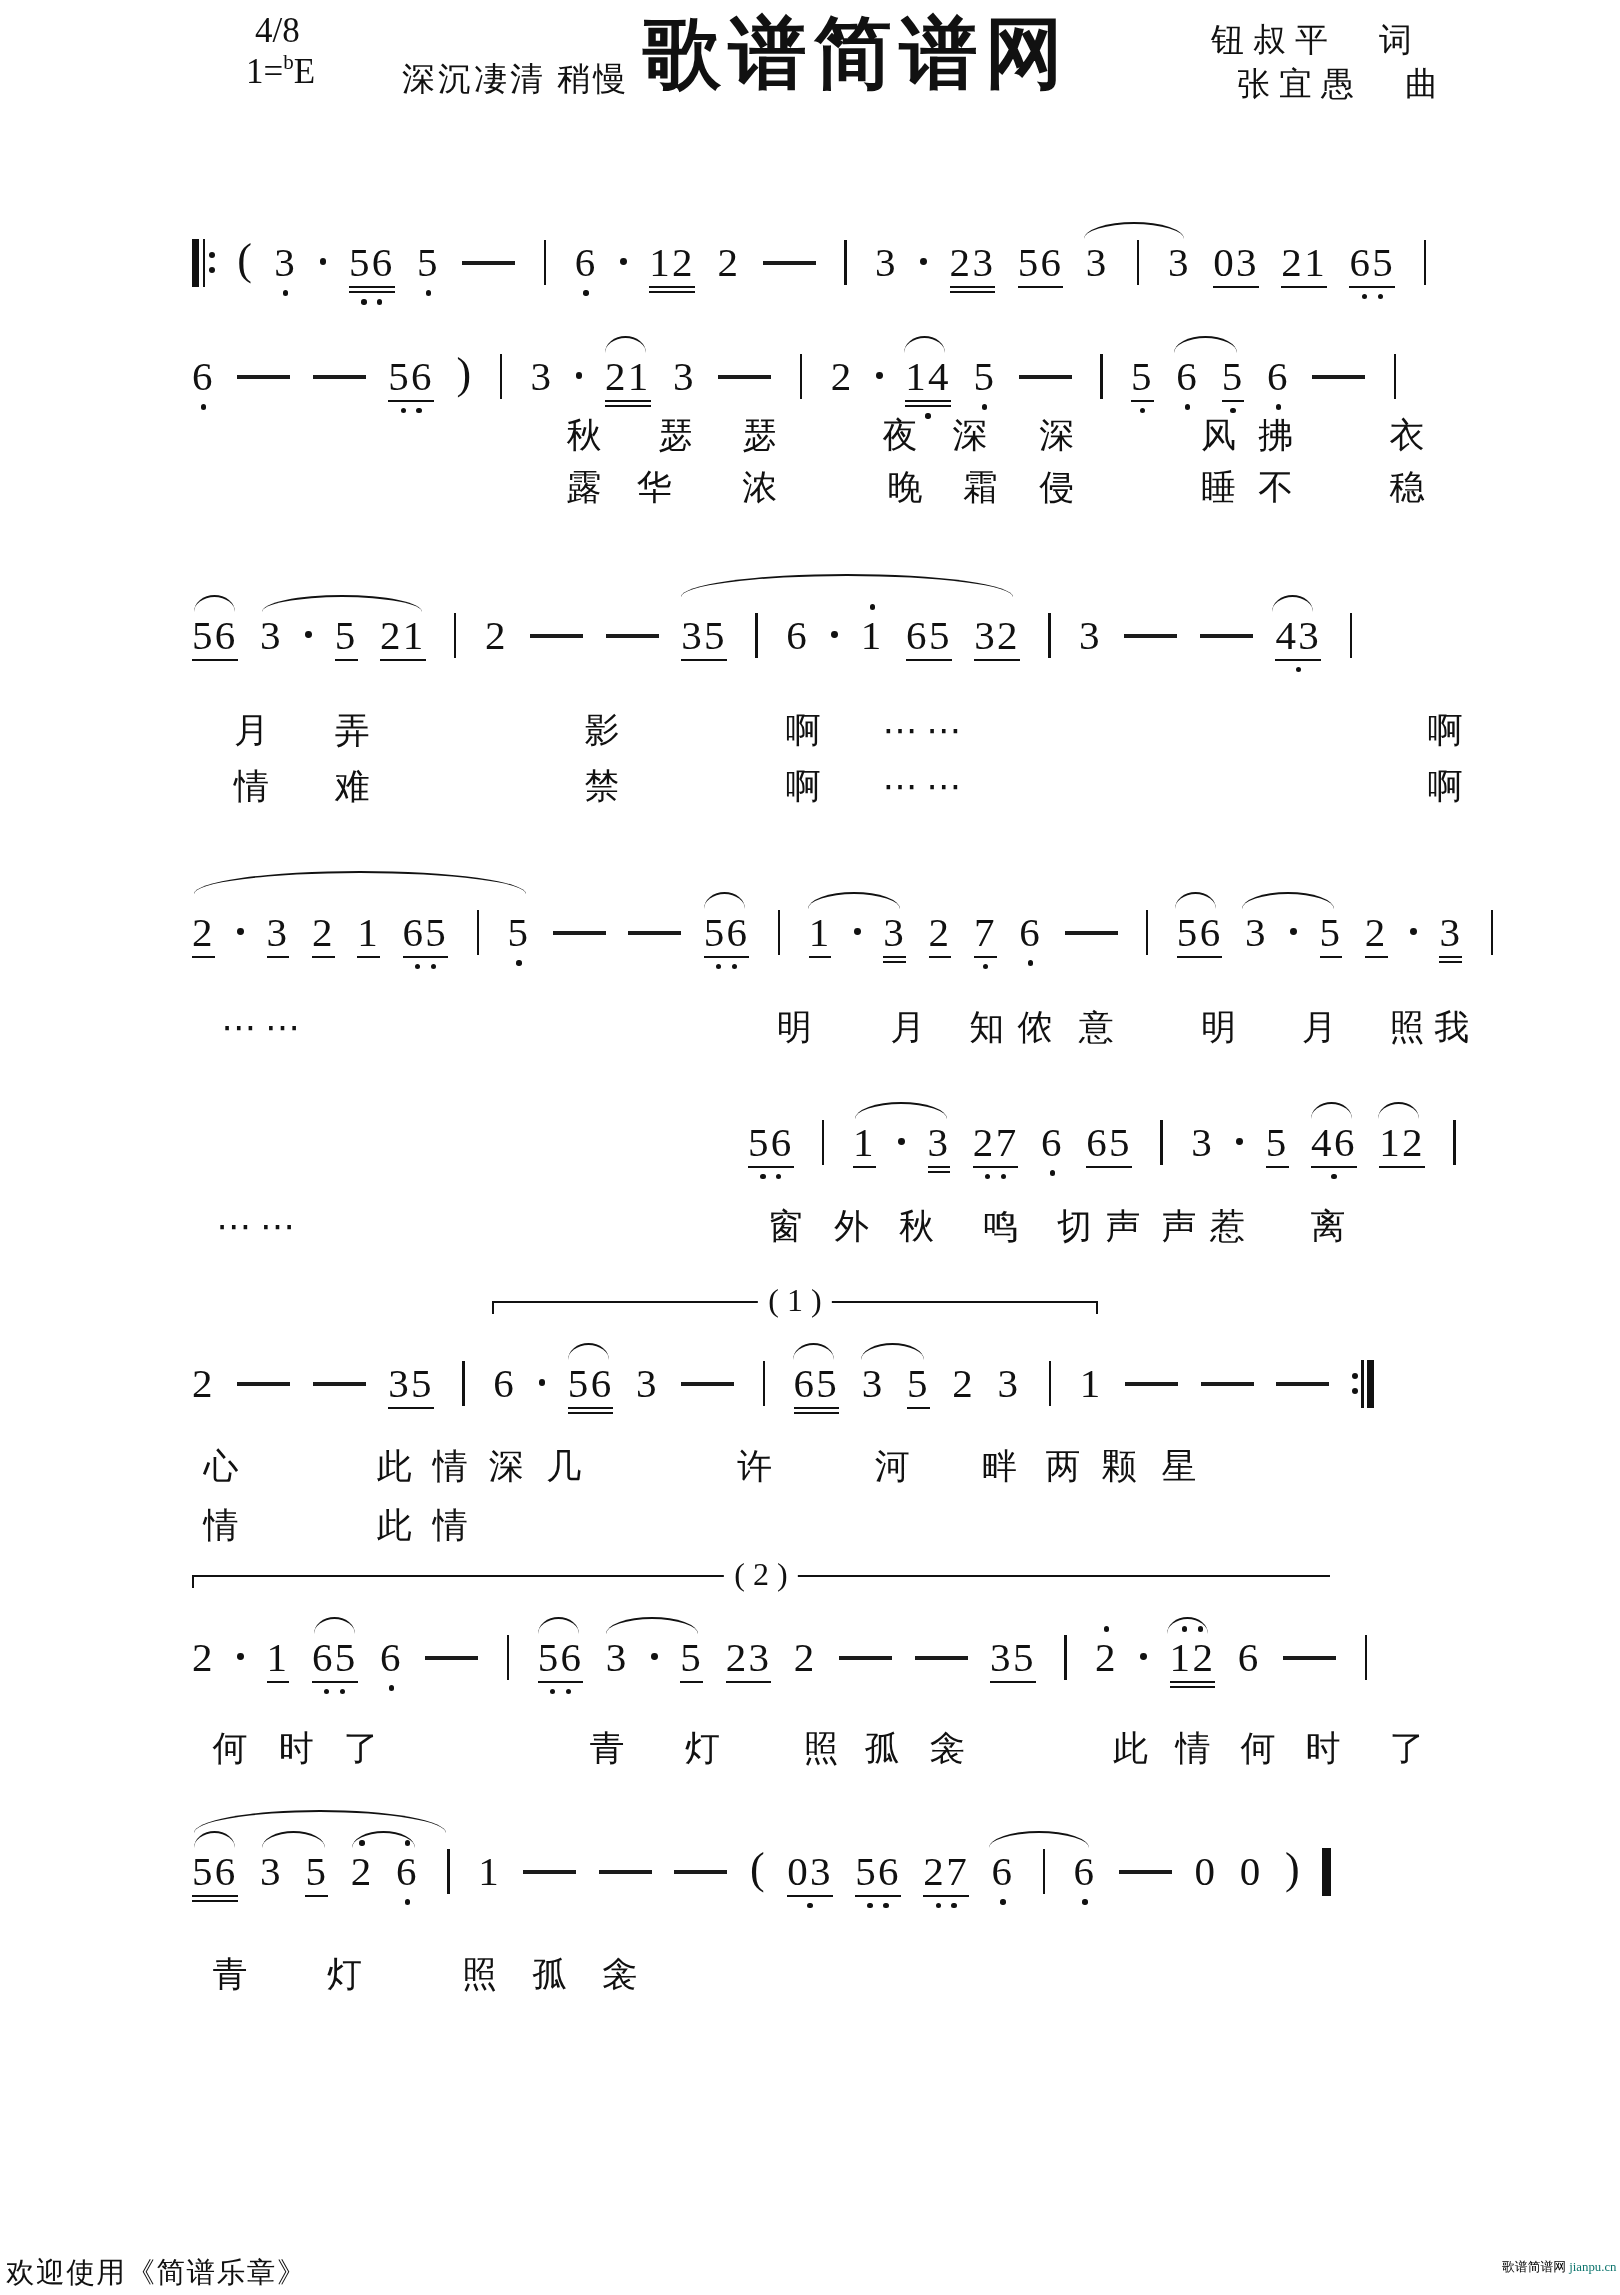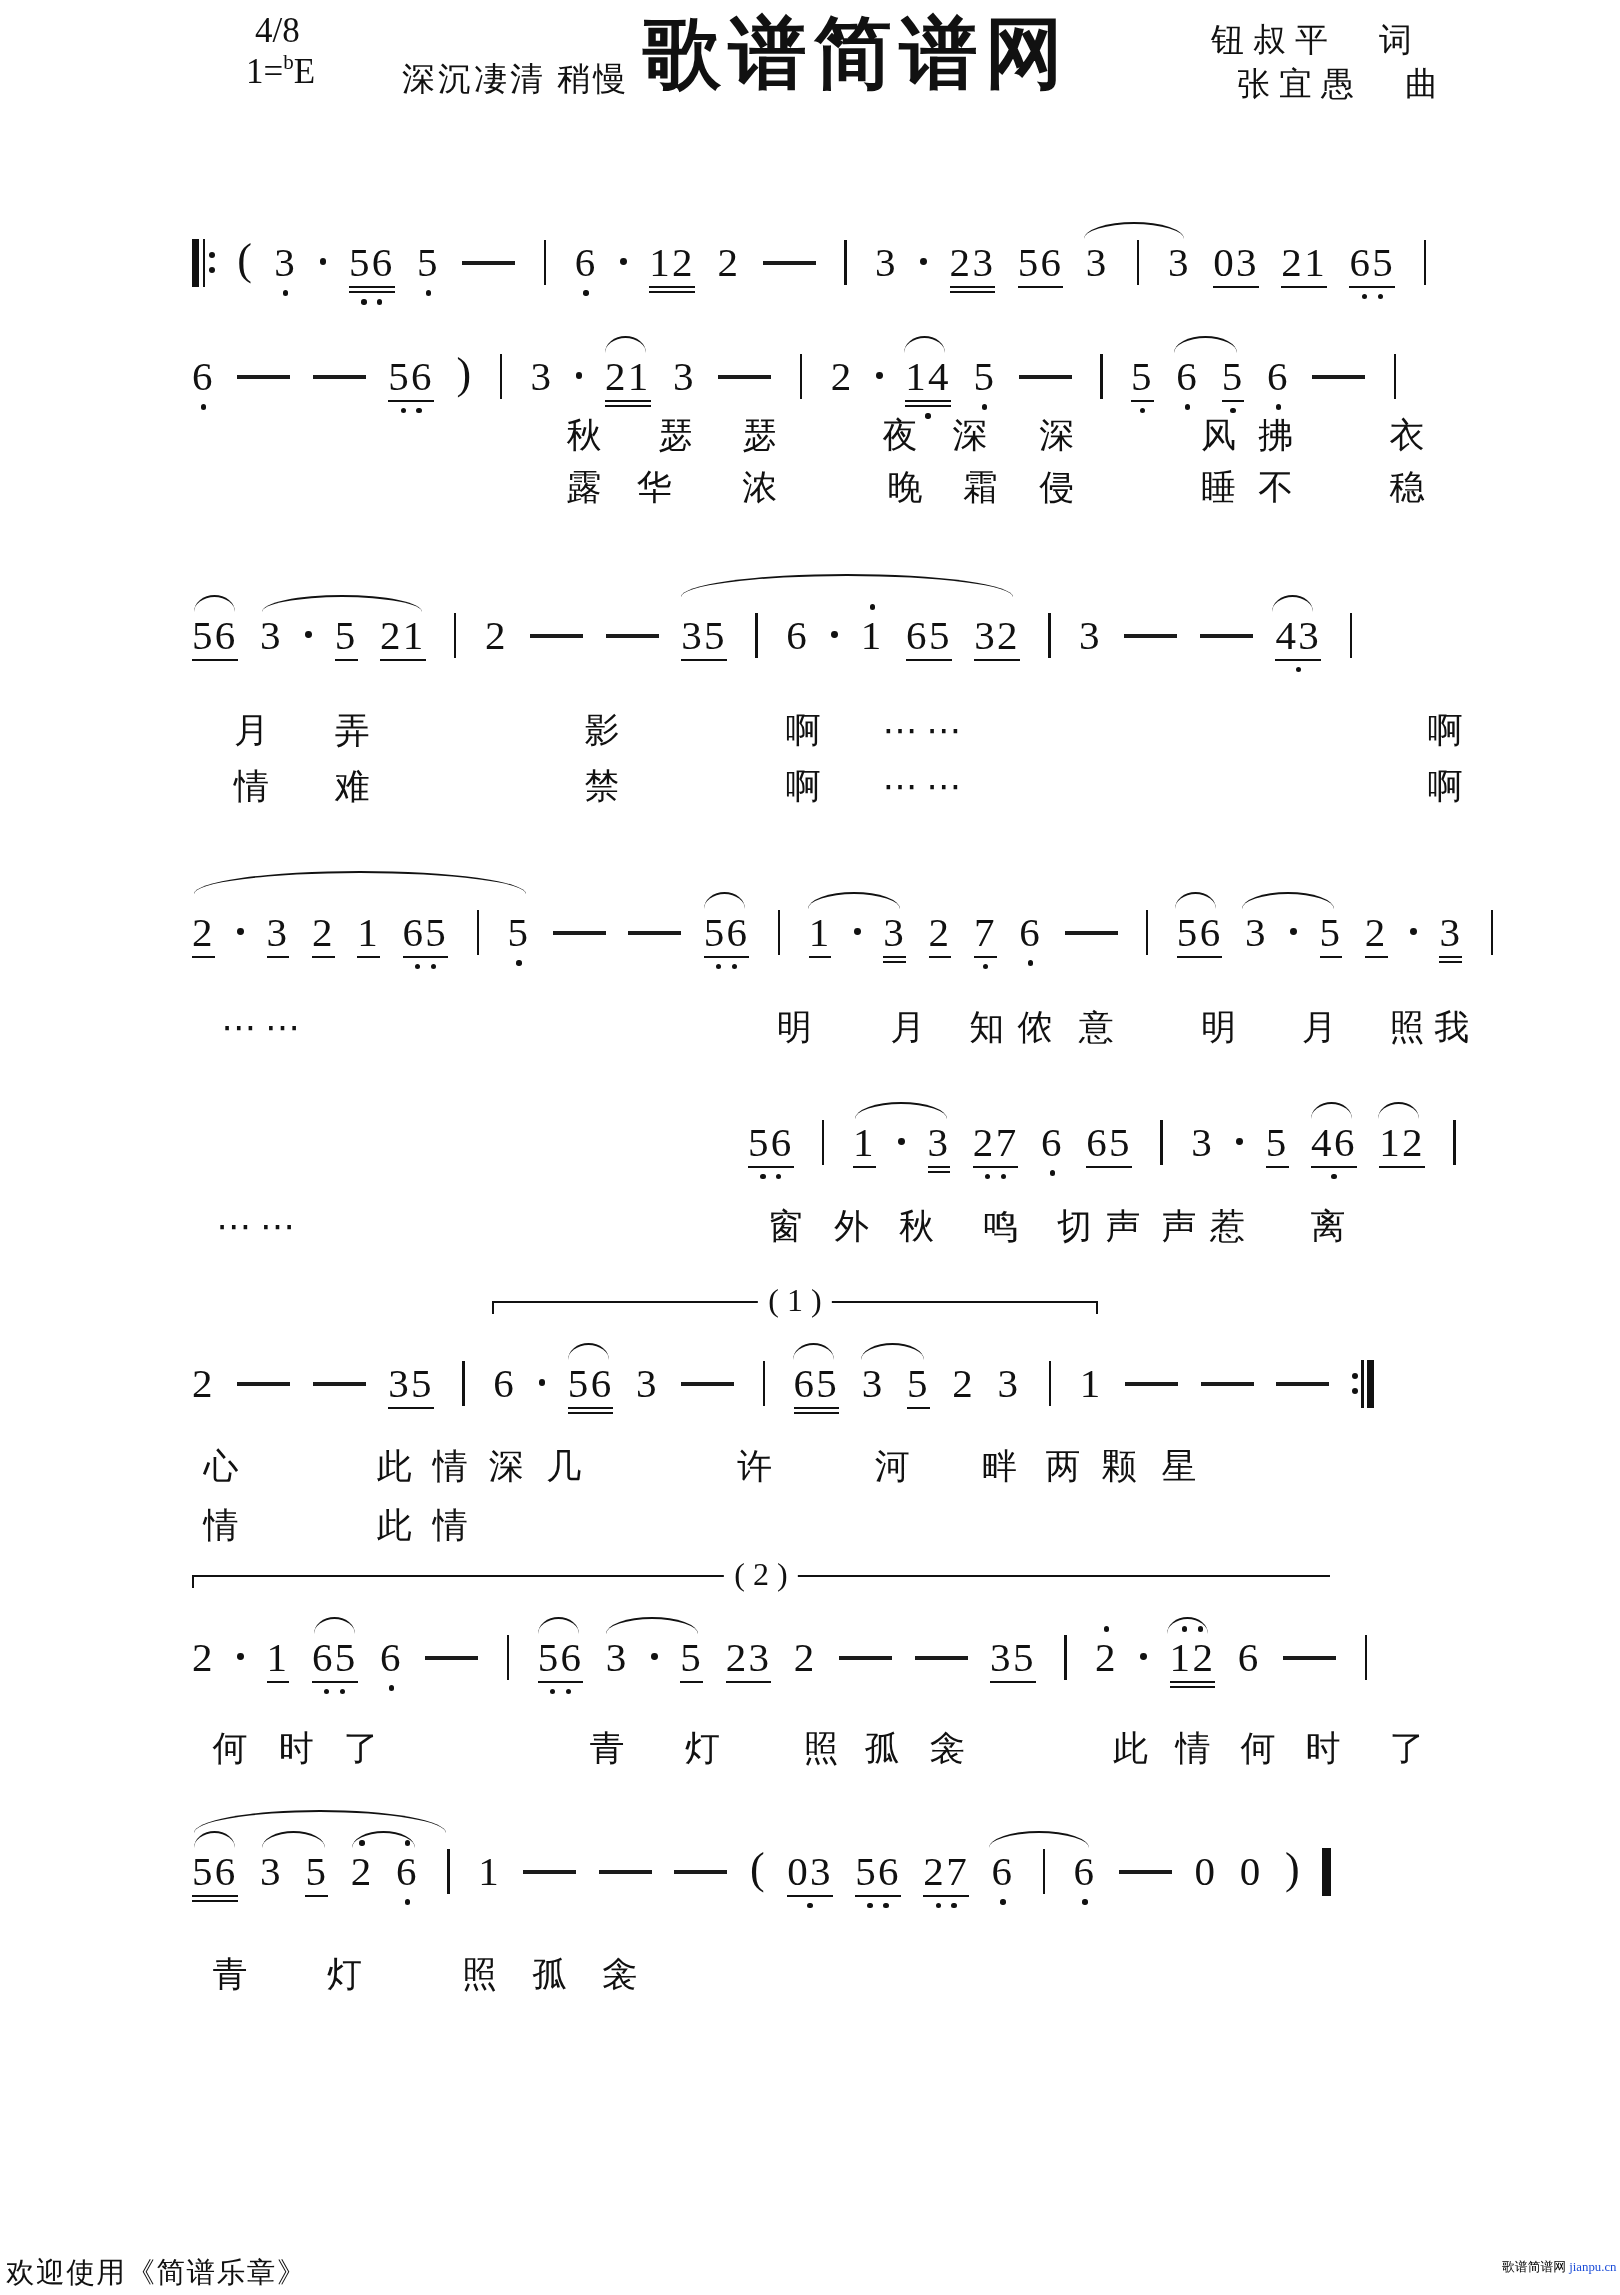--- a/index.html
+++ b/index.html
@@ -47,21 +47,21 @@
           background:#fff;padding:0 10.5px;font-size:32px;white-space:nowrap;}
 
   
   .lyr{position:absolute;left:0;width:100%;height:48px;}
   .lyr span{position:absolute;font-size:35px;line-height:41px;white-space:nowrap;}
 
   
   #footer-left{position:absolute;left:6px;top:2253px;font-size:28.6px;letter-spacing:1.5px;}
   #watermark{position:absolute;right:4.5px;top:2259px;font-size:12.8px;white-space:nowrap;}
   #wm-name{color:#000000;}
-  #wm-url{color:#1d4ed8;margin-top:47px;}
+  #wm-url{color:#0f766e;margin-top:47px;}
 </style>
 </head>
 <body>
 
 <div class="hdr-item" id="meter">4/8</div>
 <div class="hdr-item" id="keysig"><span>1=</span><sup>b</sup><span>E</span></div>
 <div class="hdr-item" id="tempo">深沉凄清 稍慢</div>
 <div class="hdr-item" id="title">歌谱简谱网</div>
 <div class="hdr-item" id="lyricist">钮叔平　词</div>
 <div class="hdr-item" id="composer">张宜愚　曲</div>

